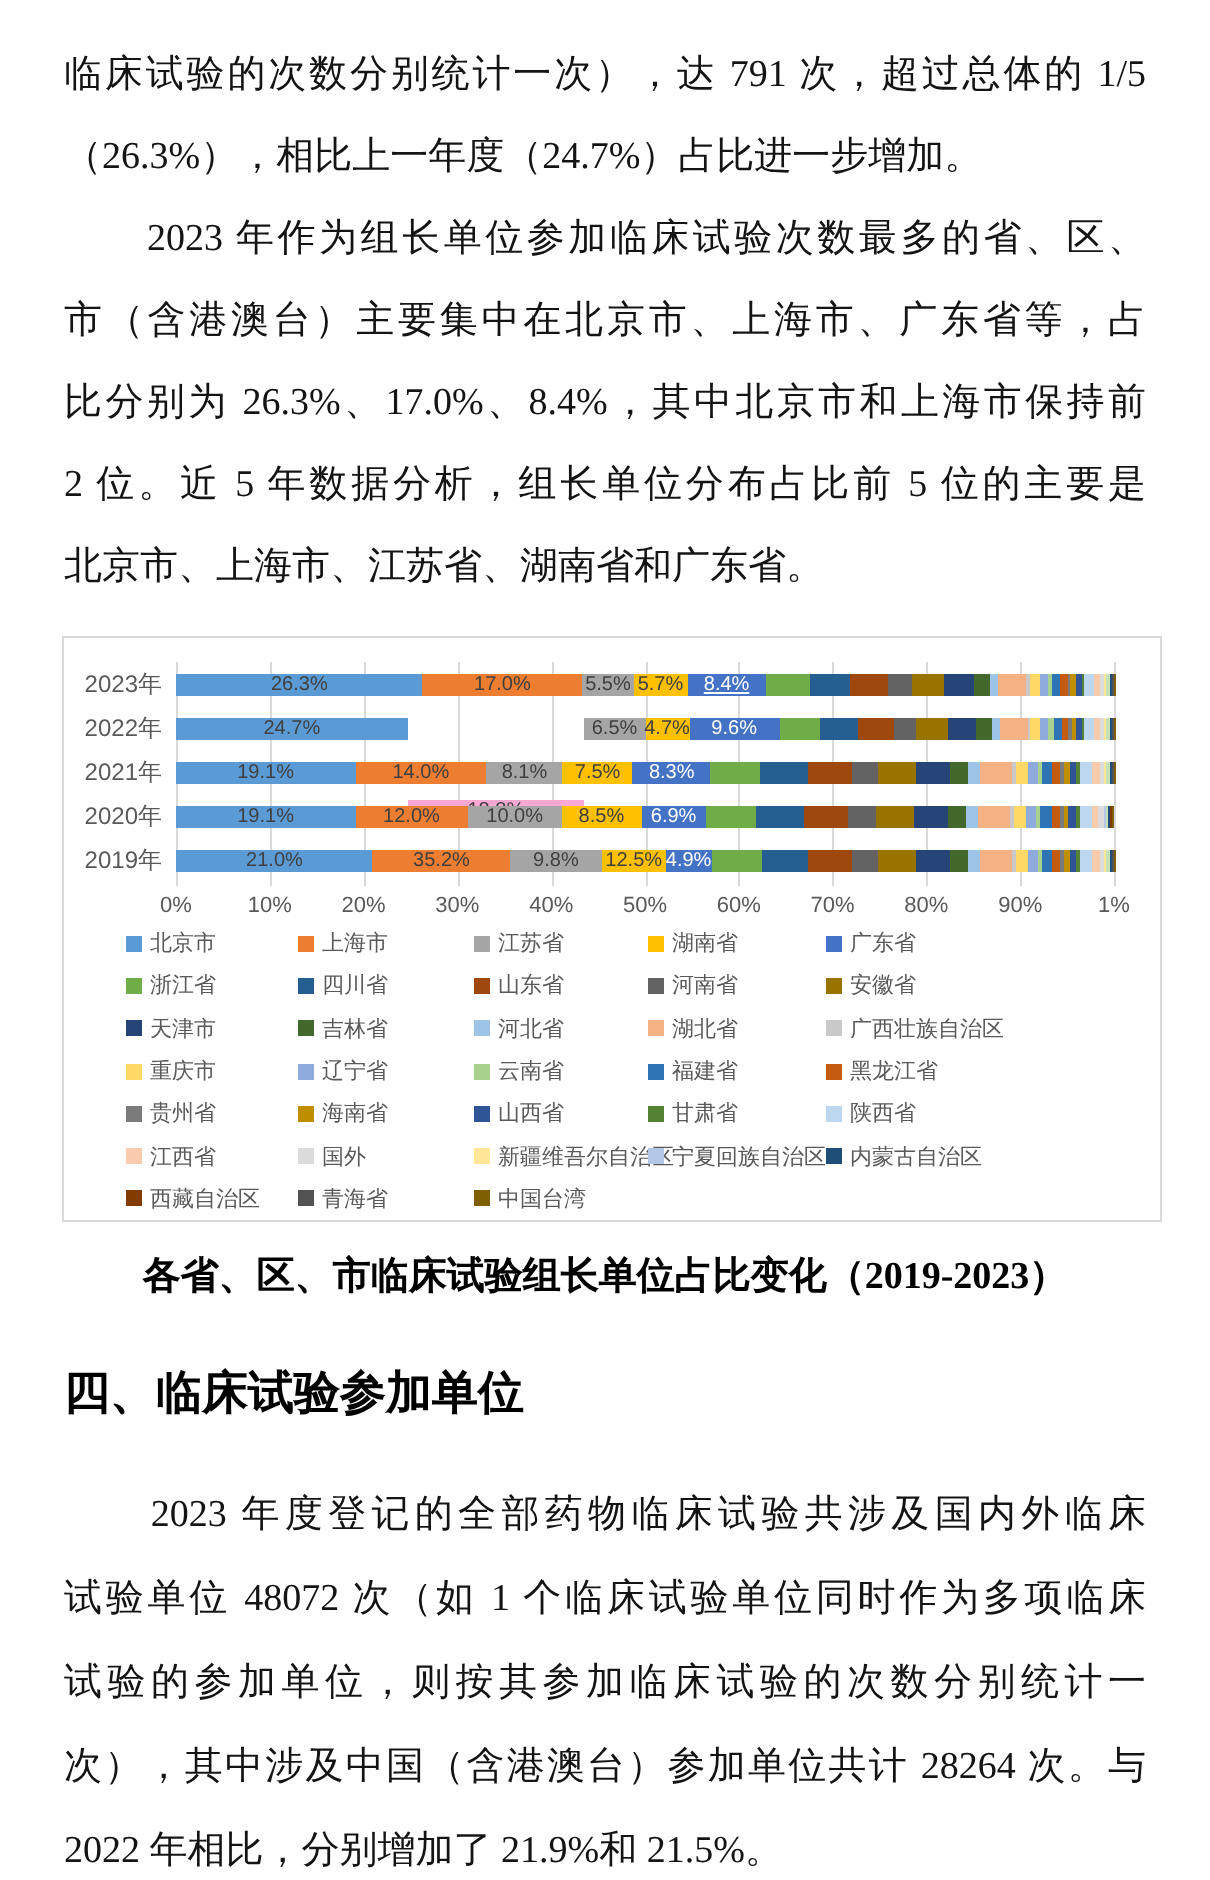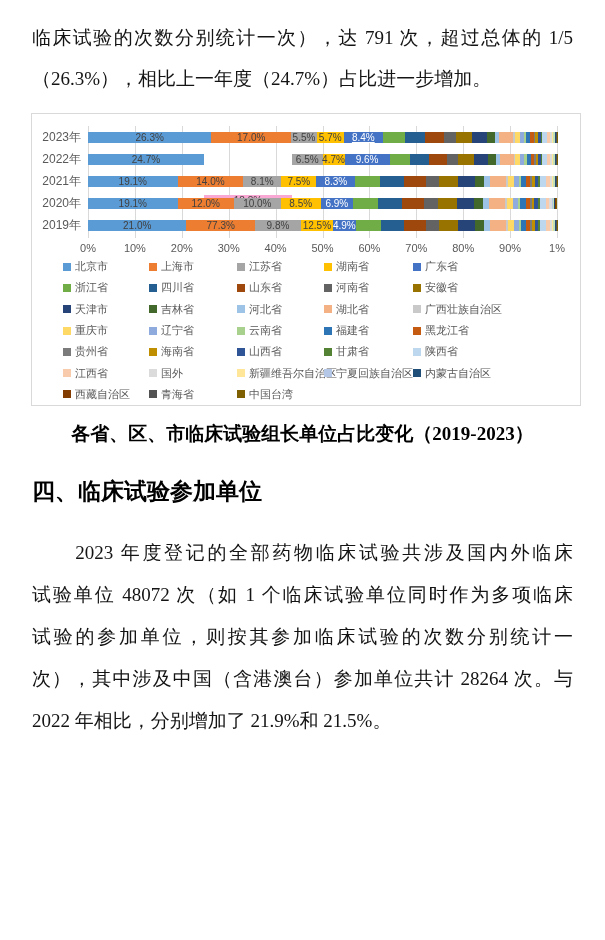--- a/index.html
+++ b/index.html
@@ -57,20 +57,27 @@
 </head>
 <body>
 
 <main>
 
   <div class="para">
       <div class="tl">临床试验的次数分别统计一次），达 791 次，超过总体的 1/5</div>
       <div class="tl last">（26.3%），相比上一年度（24.7%）占比进一步增加。</div>
     </div>
 
+  <div class="para">
+      <div class="tl">　　2023 年作为组长单位参加临床试验次数最多的省、区、</div>
+      <div class="tl">市（含港澳台）主要集中在北京市、上海市、广东省等，占</div>
+      <div class="tl">比分别为 26.3%、17.0%、8.4%，其中北京市和上海市保持前</div>
+      <div class="tl">2 位。近 5 年数据分析，组长单位分布占比前 5 位的主要是</div>
+      <div class="tl last">北京市、上海市、江苏省、湖南省和广东省。</div>
+    </div>
 
   <figure class="chart-wrap" style="margin-top:14px;">
     <div>
         <div class="gridline" style="left: 56px;"></div>
         <div class="tick-label" style="left: 36px;">0%</div>
         <div class="gridline" style="left: 102.9px;"></div>
         <div class="tick-label" style="left: 82.9px;">10%</div>
         <div class="gridline" style="left: 149.8px;"></div>
         <div class="tick-label" style="left: 129.8px;">20%</div>
         <div class="gridline" style="left: 196.7px;"></div>
@@ -276,21 +283,21 @@
           <div class="seg" style="flex-grow: 0.1; background: rgb(131, 60, 0);"></div>
           <div class="seg" style="flex-grow: 0.1; background: rgb(82, 82, 82);"></div>
           <div class="seg" style="flex-grow: 0.2; background: rgb(127, 96, 0);"></div>
         </div>
         <div class="year-label" style="top: 105px;">2019年</div>
         <div class="bar-row" style="top: 106px;">
           <div class="seg" style="flex-grow: 21; background: rgb(91, 155, 213);">
             <span class="seg-label" style="color: rgb(64, 64, 64);">21.0%</span>
           </div>
           <div class="seg" style="flex-grow: 14.6; background: rgb(237, 125, 49);">
-            <span class="seg-label" style="color: rgb(64, 64, 64);">77.3%</span>
+            <span class="seg-label" style="color: rgb(64, 64, 64);">35.2%</span>
           </div>
           <div class="seg" style="flex-grow: 9.8; background: rgb(165, 165, 165);">
             <span class="seg-label" style="color: rgb(64, 64, 64);">9.8%</span>
           </div>
           <div class="seg" style="flex-grow: 6.8; background: rgb(255, 192, 0);">
             <span class="seg-label" style="color: rgb(64, 64, 64);">12.5%</span>
           </div>
           <div class="seg" style="flex-grow: 4.9; background: rgb(68, 114, 196);">
             <span class="seg-label" style="color: rgb(255, 255, 255);">4.9%</span>
           </div>

